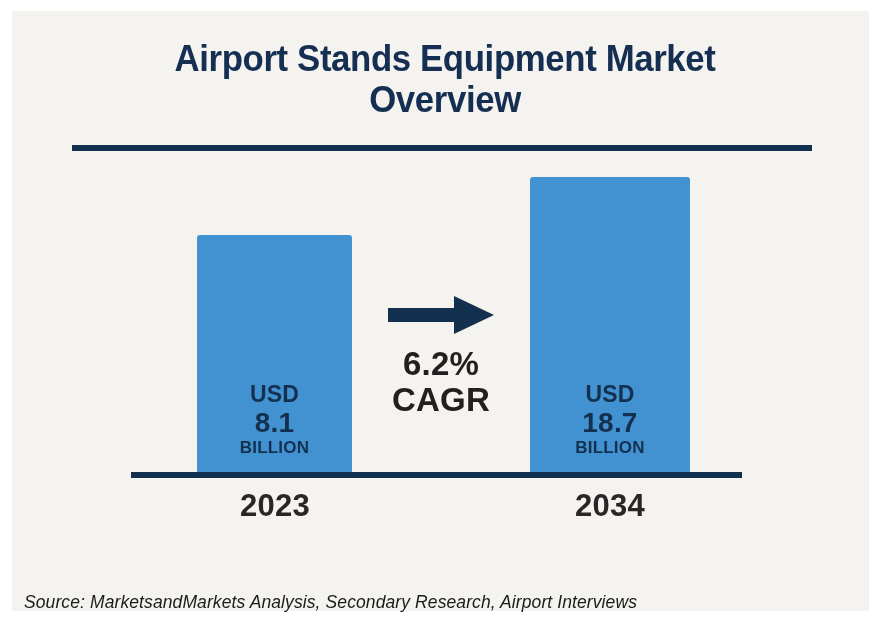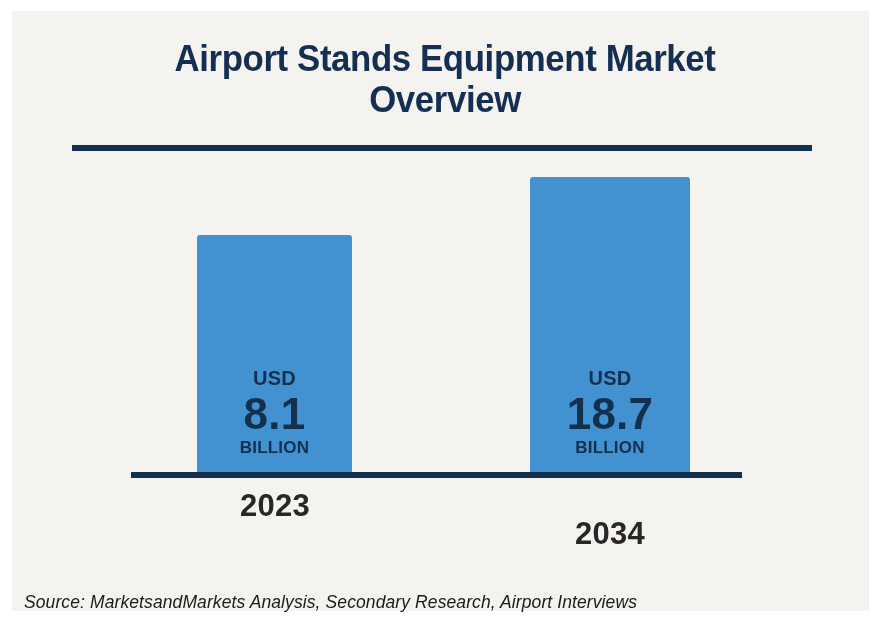--- a/index.html
+++ b/index.html
@@ -76,22 +76,22 @@
     position: absolute;
     width: 100%;
     left: 0;
     text-align: center;
     color: #14304f;
     font-family: "Liberation Sans", sans-serif;
     font-weight: bold;
   }
   .bar-1 .bar-label { bottom: 18px; }
   .bar-2 .bar-label { bottom: 18px; }
-  .bl-cur  { font-size: 20px; line-height: 1.08; letter-spacing: 0.2px; }
-  .bl-val  { font-size: 44px; line-height: 1.12; letter-spacing: 0.2px; }
+  .bl-cur  { font-size: 23px; line-height: 1.08; letter-spacing: 0.2px; }
+  .bl-val  { font-size: 28px; line-height: 1.12; letter-spacing: 0.2px; }
   .bl-unit { font-size: 17px; line-height: 1.08; letter-spacing: 0.2px; }
 
   .axis-line {
     position: absolute;
     left: 131px;
     top: 472px;
     width: 611px;
     height: 6px;
     background: #14304f;
   }
@@ -99,21 +99,21 @@
     position: absolute;
     top: 488px;
     text-align: center;
     font-family: "Liberation Sans", sans-serif;
     font-weight: bold;
     font-size: 31px;
     color: #282626;
     letter-spacing: 0.3px;
   }
   .tick-1 { left: 195px; width: 160px; }
-  .tick-2 { left: 530px; width: 160px; margin-top: 28px; }
+  .tick-2 { left: 530px; width: 160px; }
 
   
   .cagr-group {
     position: absolute;
     left: 370px;
     top: 296px;
     width: 142px;
     text-align: center;
   }
   .cagr-arrow {
@@ -167,20 +167,29 @@
     </div>
 
     <div class="bar bar-2">
       <div class="bar-label">
         <div class="bl-cur">USD</div>
         <div class="bl-val">18.7</div>
         <div class="bl-unit">BILLION</div>
       </div>
     </div>
 
+    <div class="cagr-group">
+      <svg class="cagr-arrow" viewBox="0 0 106 38">
+        <path d="M0 12 L66 12 L66 0 L106 19 L66 38 L66 26 L0 26 Z" fill="#14304f"></path>
+      </svg>
+      <div class="cagr-text">
+        <div class="cagr-value">6.2%</div>
+        <div class="cagr-unit">CAGR</div>
+      </div>
+    </div>
 
     <div class="axis-line"></div>
     <div class="tick-label tick-1">2023</div>
     <div class="tick-label tick-2">2034</div>
   </div>
 
   <div class="source-note">Source: MarketsandMarkets Analysis, Secondary Research, Airport Interviews</div>
 </div>
 
 </body></html>

